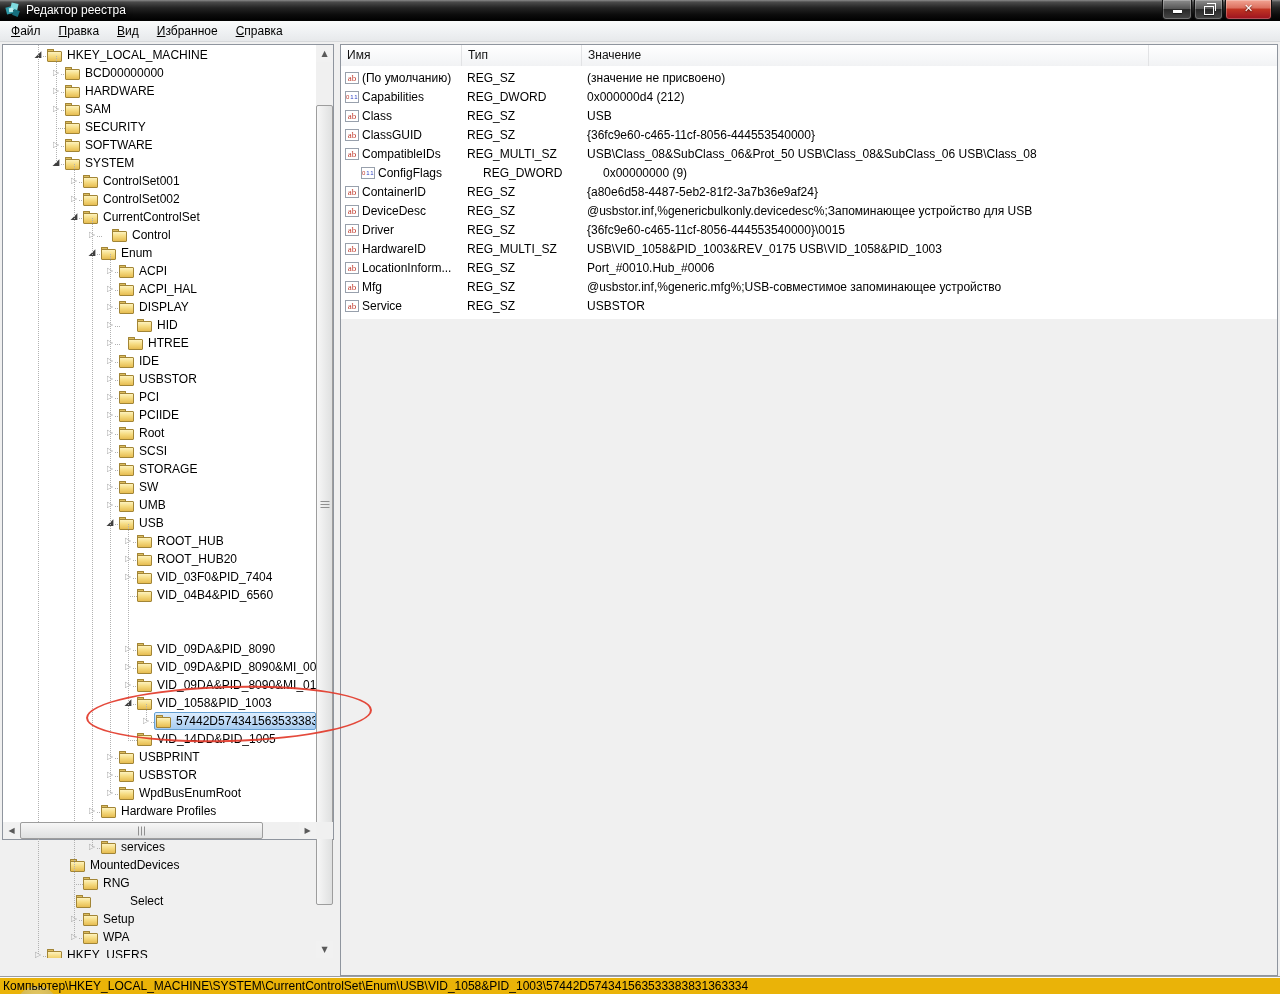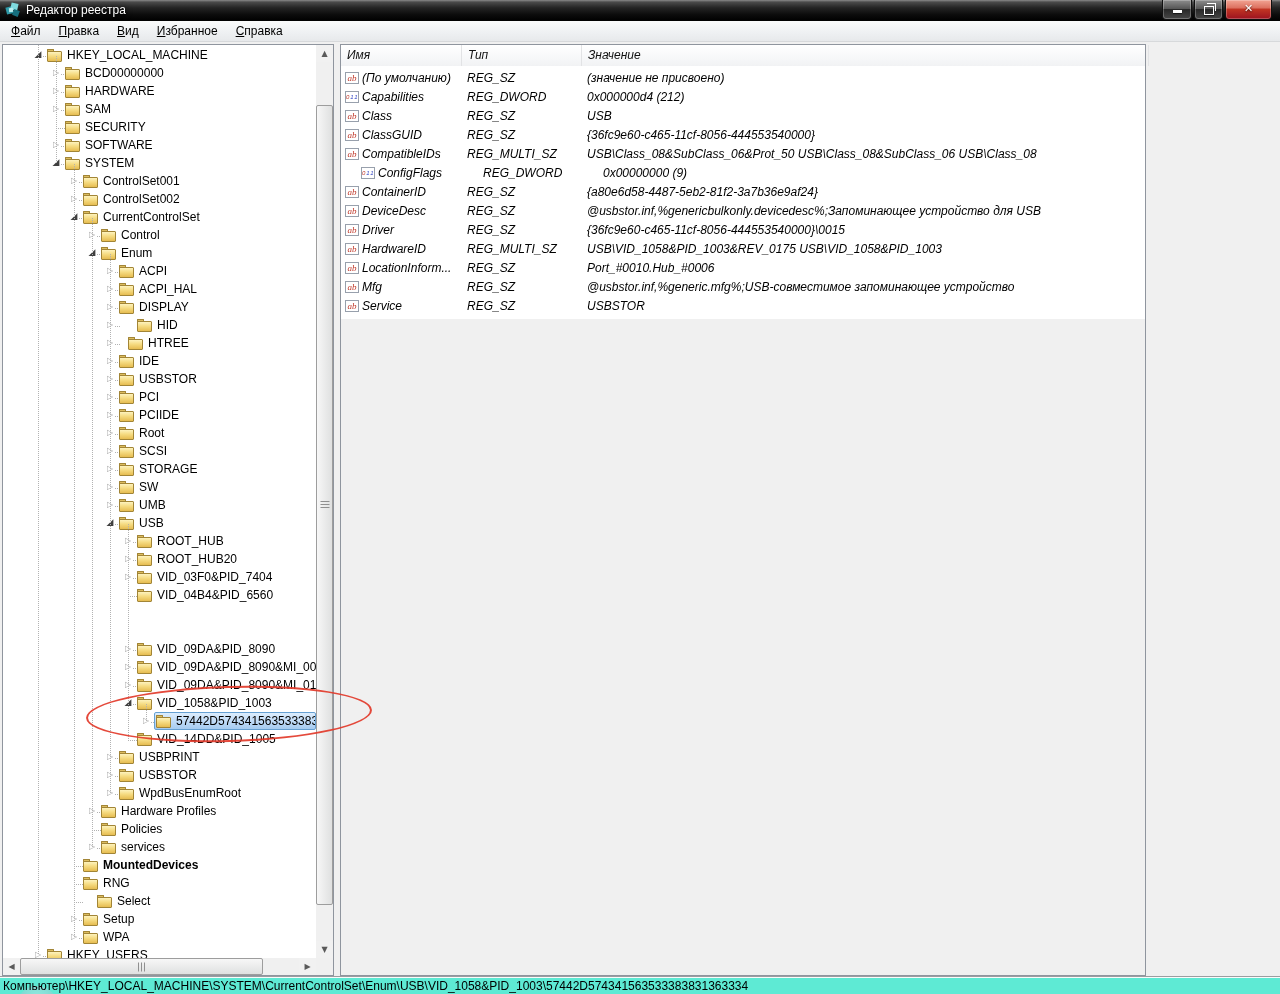--- a/index.html
+++ b/index.html
@@ -30,21 +30,21 @@
     font-size:11px;font-family:"DejaVu Sans",sans-serif;text-shadow:0 1px 2px rgba(0,0,0,.7);}
 
   
   .menubar{position:absolute;left:0;top:21px;width:1280px;height:21px;
     background:linear-gradient(180deg,#fafbfb 0%,#eef0f2 60%,#e7e9eb 100%);
     border-bottom:1px solid #d7d9db;display:flex;align-items:stretch;padding-left:2px;box-sizing:border-box;}
   .menu-item{padding:3px 9px 0 9px;font-size:12px;color:#000;}
   .menu-item u{text-decoration:underline;}
 
   
-  .tree-panel{position:absolute;left:2px;top:44px;width:332px;height:932px;background:#fff;
+  .tree-panel{position:absolute;left:2px;top:44px;width:332px;height:796px;background:#fff;
     border:1px solid #8f959e;box-sizing:border-box;}
   .tree-rows{position:absolute;left:0;top:0;width:313px;height:913px;overflow:hidden;}
   .trow{position:absolute;left:0;width:313px;height:18px;line-height:18px;white-space:nowrap;}
   .stub{position:absolute;top:10px;height:1px;
     background-image:repeating-linear-gradient(90deg,#b2b2b2 0 1px,transparent 1px 2px);}
   .vline{position:absolute;width:1px;
     background-image:repeating-linear-gradient(180deg,#b2b2b2 0 1px,transparent 1px 2px);}
   .exp{position:absolute;top:0;width:10px;height:18px;line-height:17px;text-align:center;
     font-family:"DejaVu Sans",sans-serif;}
   .exp.collapsed{color:#a8a8a8;font-size:8px;}
@@ -68,41 +68,41 @@
     color:#5a5a5a;font-size:8px;font-family:"DejaVu Sans",sans-serif;background:#f1f1f1;}
   .sb-thumb{position:absolute;background:linear-gradient(90deg,#f7f7f7,#dfe0e0);
     border:1px solid #9d9d9d;border-radius:2px;box-sizing:border-box;}
   .sb-h .sb-thumb{background:linear-gradient(180deg,#f7f7f7,#dfe0e0);}
   .grip-h{position:absolute;left:50%;top:50%;width:9px;height:8px;transform:translate(-50%,-50%);
     background-image:repeating-linear-gradient(180deg,#909090 0 1px,transparent 1px 3px);}
   .grip-v{position:absolute;left:50%;top:50%;width:8px;height:9px;transform:translate(-50%,-50%);
     background-image:repeating-linear-gradient(90deg,#909090 0 1px,transparent 1px 3px);}
 
   
-  .list-panel{position:absolute;left:340px;top:44px;width:806px;height:932px;background:#f0f0f0;
-    border:1px solid #8f959e;box-sizing:border-box;font-style:italic;}
+  .list-panel{position:absolute;left:340px;top:44px;width:938px;height:932px;background:#f0f0f0;
+    border:1px solid #8f959e;box-sizing:border-box;}
   .list-header{position:absolute;left:0;top:0;right:0;height:21px;
     background:linear-gradient(180deg,#ffffff 0%,#f7f8f9 60%,#f1f2f4 100%);
     border-bottom:1px solid #d9dadc;}
   .hcell{position:absolute;top:0;height:21px;line-height:21px;padding-left:6px;box-sizing:border-box;
     border-right:1px solid #e2e3e5;color:#111;}
   .white-strip{position:absolute;left:0;top:21px;right:0;height:253px;background:#fff;}
   .value-rows{position:absolute;left:0;top:21px;right:0;height:253px;}
   .vrow{position:absolute;left:0;right:0;height:19px;}
   .vicon{position:absolute;left:4px;top:3px;width:14px;height:12px;box-sizing:border-box;
     border:1px solid #98a0ac;background:#fff;text-align:center;overflow:hidden;}
   .vicon.string{color:#c0392b;font-size:9px;line-height:10px;font-family:"Liberation Serif",serif;}
   .vicon.dword{color:#2b3fc4;font-size:6px;line-height:11px;letter-spacing:1px;}
   .vicon.dword::first-letter{color:#c0392b;}
   .vname{position:absolute;left:21px;top:0;width:100px;line-height:19px;white-space:nowrap;overflow:hidden;}
   .vtype{position:absolute;left:126px;top:0;width:116px;line-height:19px;white-space:nowrap;}
   .vvalue{position:absolute;left:246px;top:0;right:4px;line-height:19px;white-space:nowrap;overflow:hidden;}
 
   
-  .statusbar{position:absolute;left:0;top:976px;width:1280px;height:18px;background:#5eead4;
+  .statusbar{position:absolute;left:0;top:976px;width:1280px;height:18px;background:#eab308;
     border-top:1px solid #9a9da0;box-shadow:inset 0 1px 0 #fbfbfb;overflow:hidden;box-sizing:border-box;}
   .status-text{position:absolute;left:3px;top:1px;line-height:16px;white-space:nowrap;}
   .orb{position:absolute;left:16px;top:9px;width:42px;height:42px;border-radius:50%;opacity:.4;
     background:radial-gradient(circle at 50% 32%,#e3edf3 0%,#a9bcc9 55%,#7e95a5 100%);}
 
   
   .annotation{position:absolute;left:86px;top:686px;width:282px;height:52px;border-radius:50%;
     border:2px solid #e23a2a;transform:rotate(-1.6deg);pointer-events:none;opacity:.92;}
 </style>
 </head>
@@ -216,21 +216,21 @@
           <i class="stub" style="left: 76px; width: 5px;"></i>
           <span class="exp expanded" style="left: 66px;">◢</span>
           <span class="node" style="left: 79px;">
             <span class="folder"></span>
             <span class="tlabel">CurrentControlSet</span>
           </span>
         </div>
         <div class="trow" style="top: 181px;">
           <i class="stub" style="left: 94px; width: 5px;"></i>
           <span class="exp collapsed" style="left: 84px;">▷</span>
-          <span class="node" style="left: 97px;">
+          <span class="node" style="left: 108px;">
             <span class="folder"></span>
             <span class="tlabel">Control</span>
           </span>
         </div>
         <div class="trow" style="top: 199px;">
           <i class="stub" style="left: 94px; width: 5px;"></i>
           <span class="exp expanded" style="left: 84px;">◢</span>
           <span class="node" style="left: 97px;">
             <span class="folder"></span>
             <span class="tlabel">Enum</span>
@@ -476,35 +476,35 @@
         <div class="trow" style="top: 793px;">
           <i class="stub" style="left: 94px; width: 5px;"></i>
           <span class="exp collapsed" style="left: 84px;">▷</span>
           <span class="node" style="left: 97px;">
             <span class="folder"></span>
             <span class="tlabel">services</span>
           </span>
         </div>
         <div class="trow" style="top: 811px;">
           <i class="stub" style="left: 71px; width: 10px;"></i>
-          <span class="node" style="left: 79px; font-weight: bold;">
+          <span class="node" style="left: 66px;">
             <span class="folder"></span>
             <span class="tlabel">MountedDevices</span>
           </span>
         </div>
         <div class="trow" style="top: 829px;">
           <i class="stub" style="left: 71px; width: 10px;"></i>
           <span class="node" style="left: 79px;">
             <span class="folder"></span>
             <span class="tlabel">RNG</span>
           </span>
         </div>
         <div class="trow" style="top: 847px;">
           <i class="stub" style="left: 71px; width: 10px;"></i>
-          <span class="node" style="left: 93px;">
+          <span class="node" style="left: 72px; gap: 34px;">
             <span class="folder"></span>
             <span class="tlabel">Select</span>
           </span>
         </div>
         <div class="trow" style="top: 865px;">
           <i class="stub" style="left: 76px; width: 5px;"></i>
           <span class="exp collapsed" style="left: 66px;">▷</span>
           <span class="node" style="left: 79px;">
             <span class="folder"></span>
             <span class="tlabel">Setup</span>

